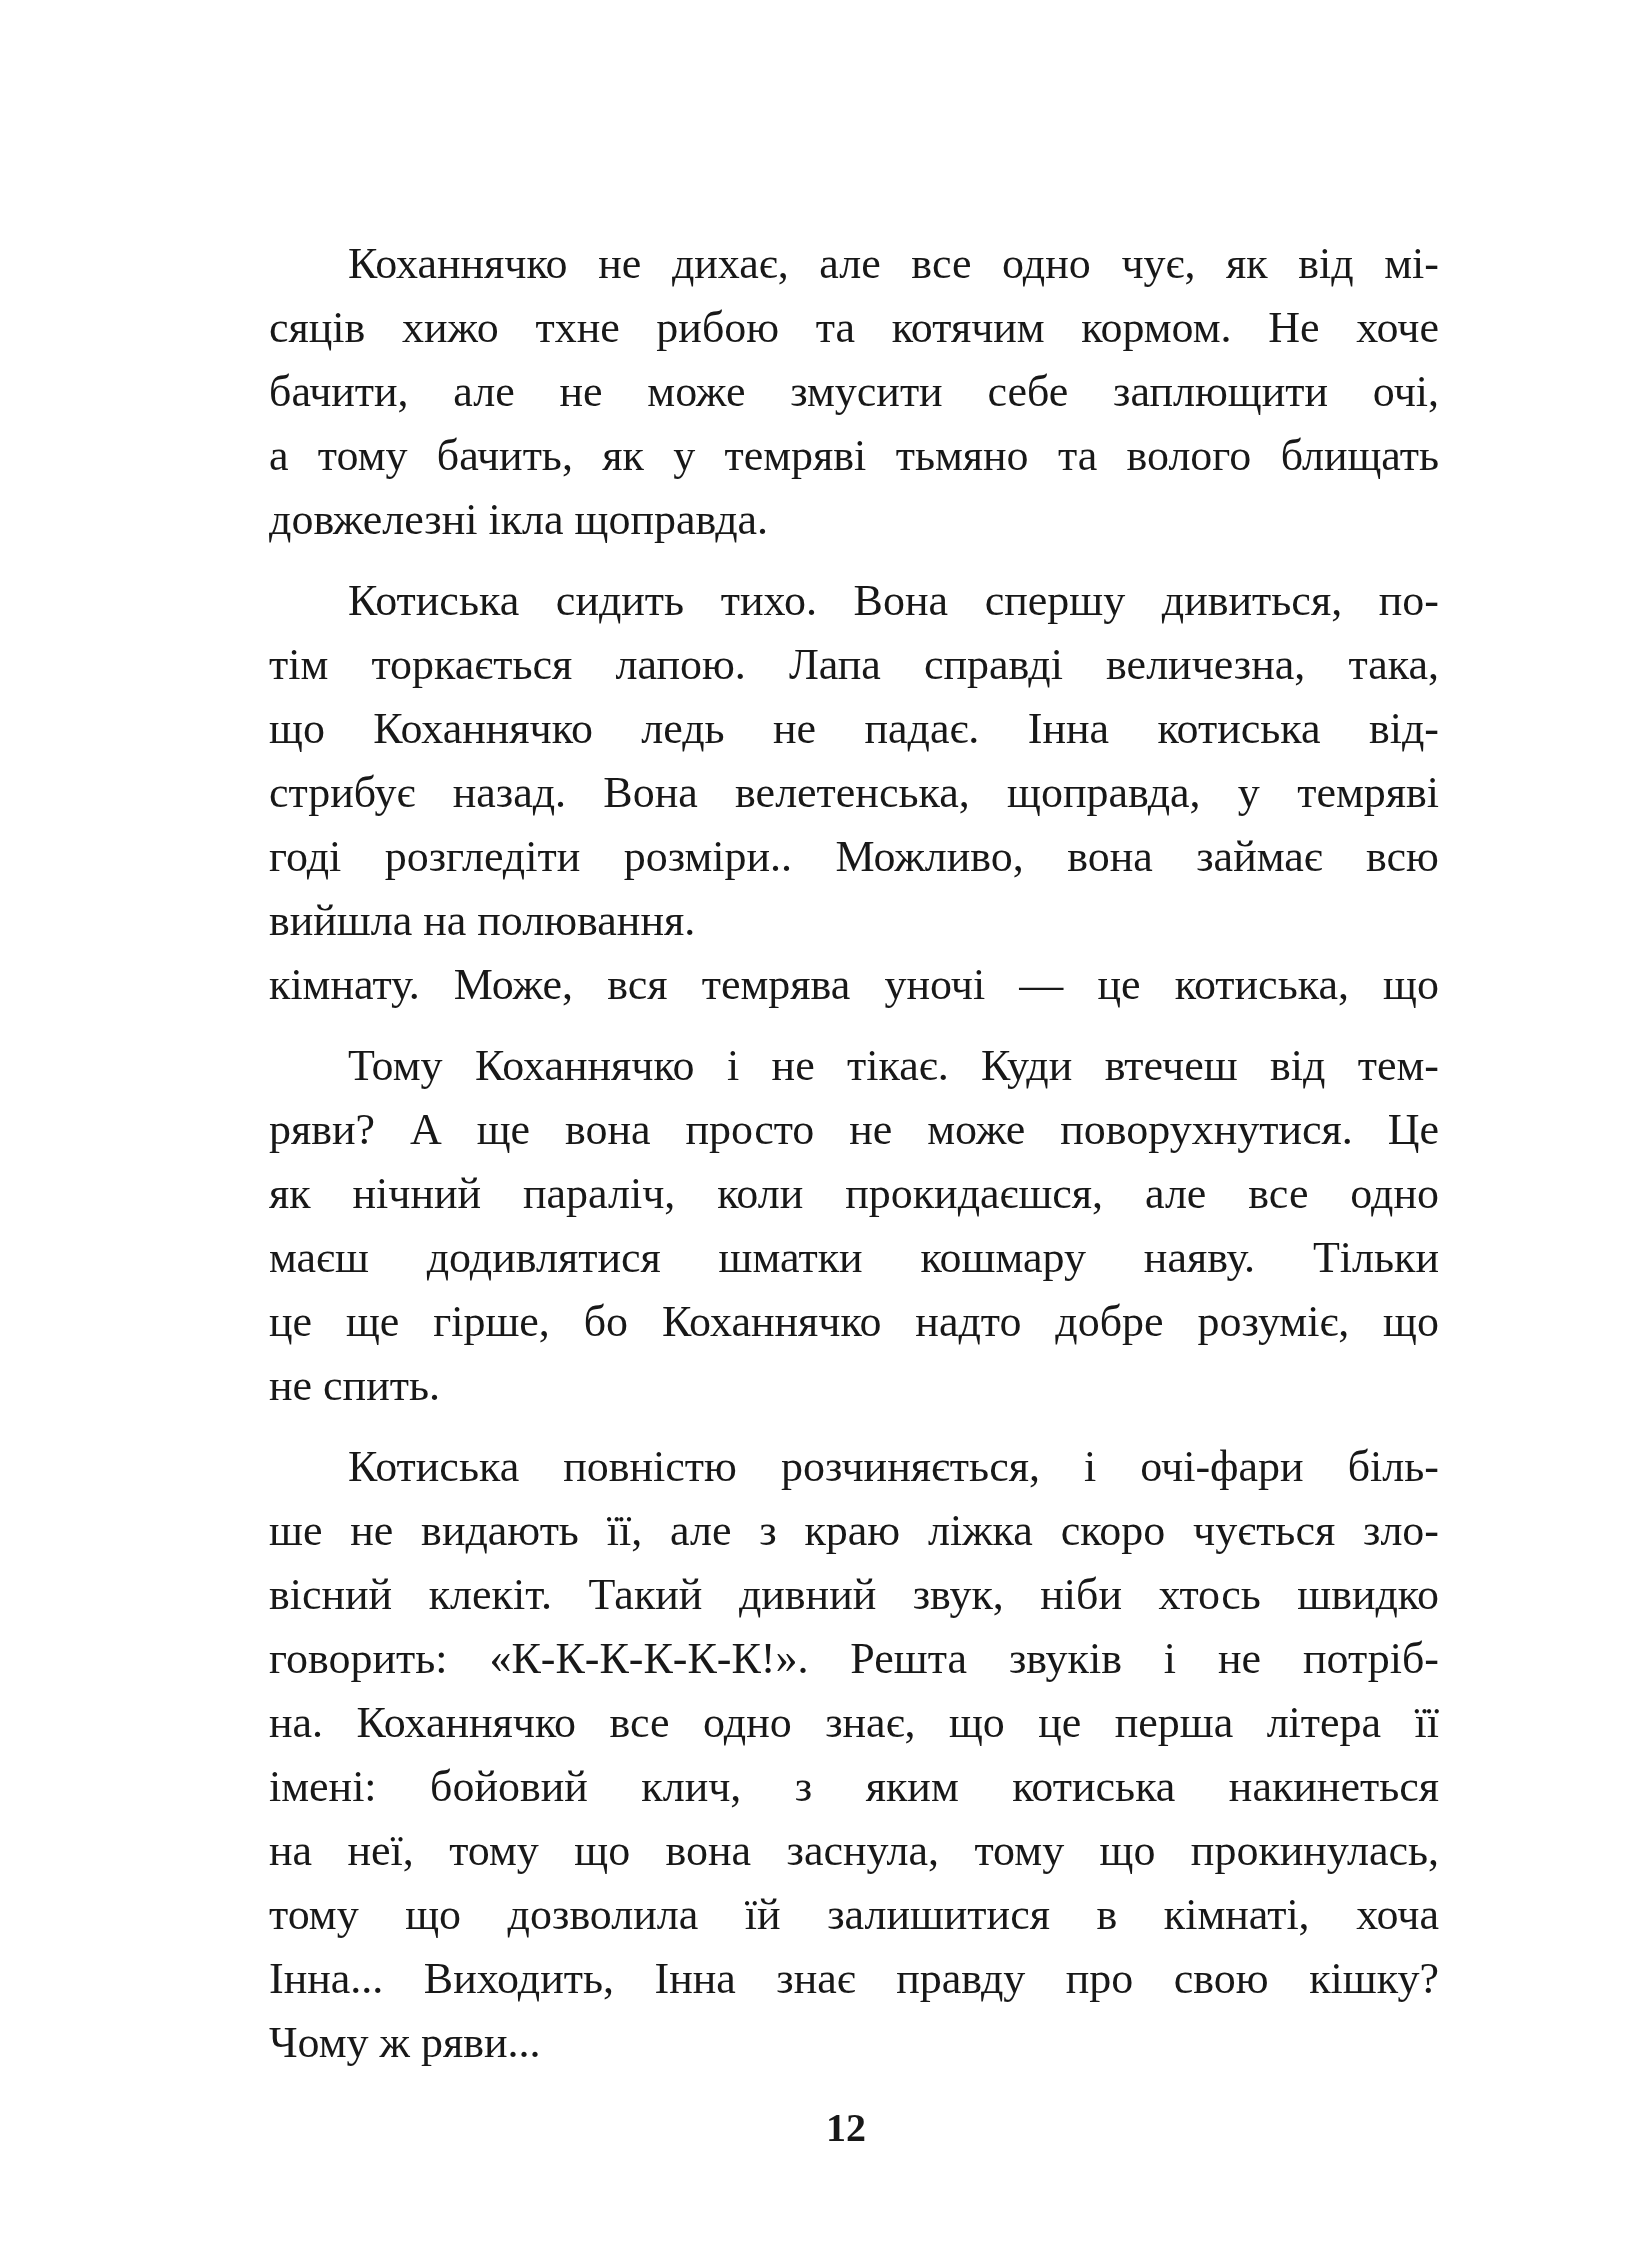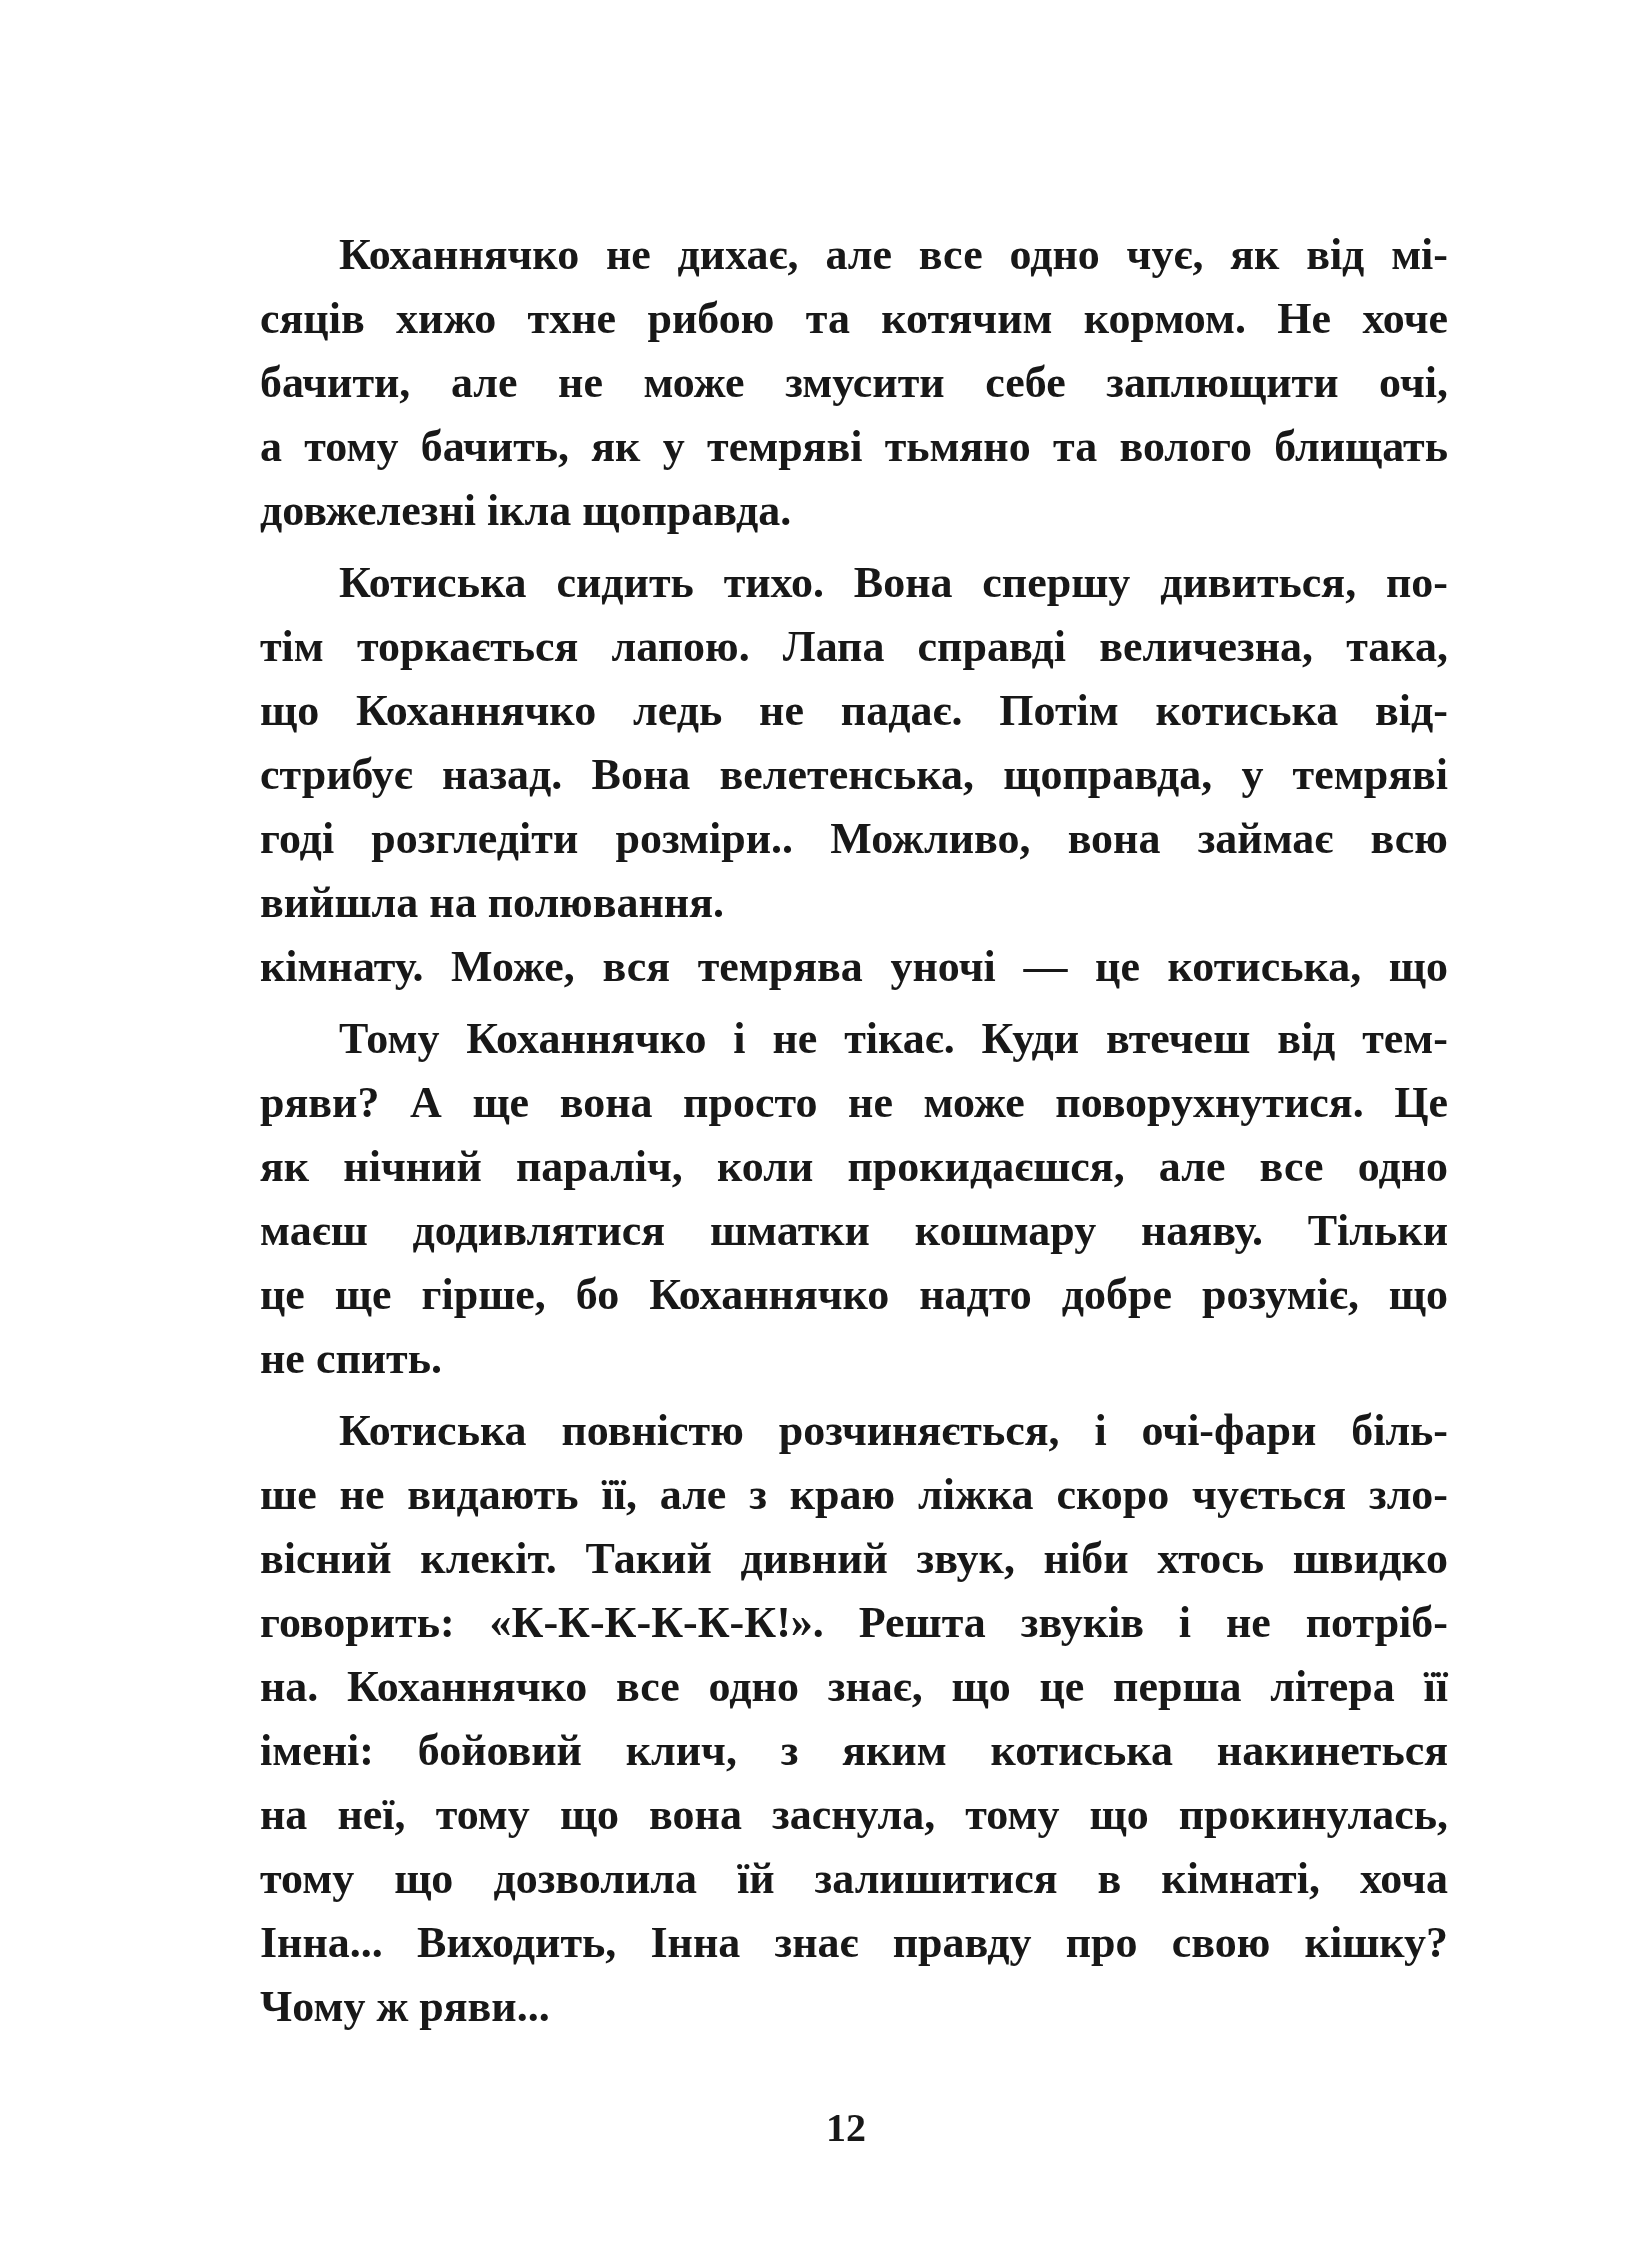--- a/index.html
+++ b/index.html
@@ -19,23 +19,22 @@
   .text-block {
     position: absolute;
     left: 252px;
     top: 215px;
     width: 1204px;
     font-size: 44px;
     line-height: 64px;
     color: #181818;
   }
   .paragraph {
-    margin: 8px;
+    margin: 17px;
     padding: 0;
-    font-weight: bold;
   }
   .line {
     text-align: justify;
     text-align-last: justify;
     white-space: normal;
   }
   .line.indent {
     text-indent: 79px;
   }
   .line.last {
@@ -65,21 +64,21 @@
       <div class="line indent">Коханнячко не дихає, але все одно чує, як від мі-</div>
       <div class="line">сяців хижо тхне рибою та котячим кормом. Не хоче</div>
       <div class="line">бачити, але не може змусити себе заплющити очі,</div>
       <div class="line">а тому бачить, як у темряві тьмяно та волого блищать</div>
       <div class="line last">довжелезні ікла щоправда.</div>
     </div>
 
     <div class="paragraph">
       <div class="line indent">Котиська сидить тихо. Вона спершу дивиться, по-</div>
       <div class="line">тім торкається лапою. Лапа справді величезна, така,</div>
-      <div class="line">що Коханнячко ледь не падає. Потім котиська від-</div>
+      <div class="line">що Коханнячко ледь не падає. Інна котиська від-</div>
       <div class="line">стрибує назад. Вона велетенська, щоправда, у темряві</div>
       <div class="line">годі розгледіти розміри.. Можливо, вона займає всю</div>
       <div class="line last">вийшла на полювання.</div>
       <div class="line">кімнату. Може, вся темрява уночі — це котиська, що</div>
     </div>
 
     <div class="paragraph">
       <div class="line indent">Тому Коханнячко і не тікає. Куди втечеш від тем-</div>
       <div class="line">ряви? А ще вона просто не може поворухнутися. Це</div>
       <div class="line">як нічний параліч, коли прокидаєшся, але все одно</div>

